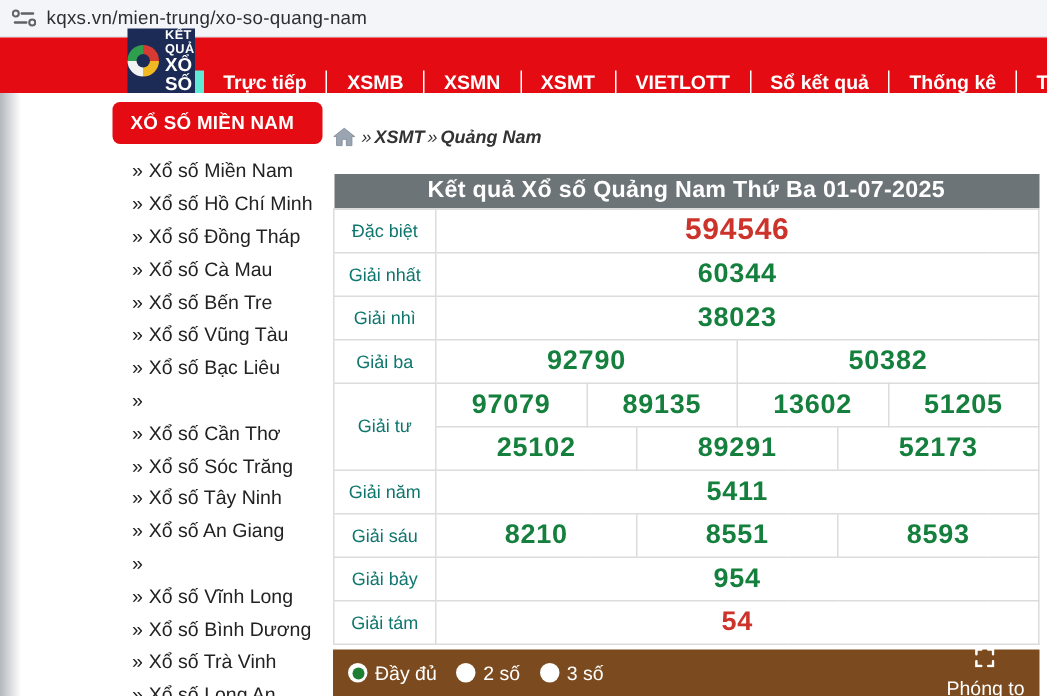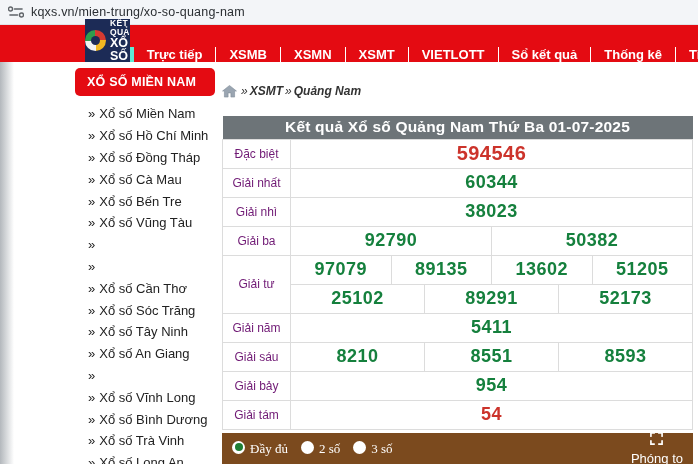--- a/index.html
+++ b/index.html
@@ -24,21 +24,21 @@
     position:relative; flex:0 0 auto; }
   .logo-circle::after { content:""; position:absolute; left:6px; top:6px;
     width:9px; height:9px; border-radius:50%; background:#1c2b56; }
   .logo-text { color:#fff; line-height:1; }
   .logo-text .l1 { display:block; font-size:8.5px; font-weight:bold; letter-spacing:.3px; }
   .logo-text .l2 { display:block; font-size:12.5px; font-weight:bold; margin-top:1px; }
   .nav-items { display:flex; align-items:stretch; }
   .nav-item { color:#fff; font-size:13px; font-weight:bold; display:flex;
               align-items:center; padding:0 13px; border-right:1px solid #fff;
               cursor:pointer; white-space:nowrap; }
-  .nav-item:first-child { border-left:4px solid #5eead4; }
+  .nav-item:first-child { border-left:6px solid #5eead4; }
 
   
   .edge-shadow { position:absolute; left:0; top:62px; width:14px; height:402px;
     background:linear-gradient(to right,#9aa0a6,#ffffff); opacity:.75; }
 
   
   .sidebar { position:absolute; left:75px; top:68px; width:140px; }
   .sidebar-title { background:#e40b12; color:#fff; font-weight:bold;
     font-size:12.5px; height:28px; line-height:28px; padding-left:12px;
     border-radius:5px; letter-spacing:.2px; }
@@ -54,32 +54,32 @@
   .breadcrumb .home { width:15px; height:13px; margin-right:2px; display:inline-flex; }
   .breadcrumb .sep { margin:0 2px; }
   .breadcrumb .b-strong { font-weight:bold; }
 
   table.results { margin-top:17px; width:471px; border-collapse:collapse;
     table-layout:fixed; }
   .results th.title { background:#6d7478; color:#fff; font-size:15.5px;
     font-weight:bold; height:23px; text-align:center; letter-spacing:.2px; }
   .results td { border:1px solid #dcdcdc; text-align:center; height:29px;
     background:#fff; }
-  .results td.lbl { font-size:12px; color:#701a75; font-weight:normal; }
+  .results td.lbl { font-size:12px; color:#0f766e; font-weight:normal; }
   .results td.num { font-size:18px; font-weight:bold; color:#15803d;
     letter-spacing:.5px; }
   .results td.num.red { color:#cc332b; }
   .results td.num.big { font-size:20px; }
 
   
   .optbar { position:absolute; left:222px; top:433px; width:471px; height:31px;
     background:#7b4a1e; display:flex; align-items:center; padding:0 10px;
     color:#fff; }
-  .opt { display:flex; margin-right:13px; font-size:13px;
-    cursor:pointer;font-family:Liberation Serif, serif; }
+  .opt { display:flex; align-items:center; margin-right:13px; font-size:13px;
+    cursor:pointer; }
   .radio { width:13px; height:13px; border-radius:50%; background:#fff;
     margin-right:5px; position:relative; flex:0 0 auto; }
   .radio.sel::after { content:""; position:absolute; left:2.5px; top:2.5px;
     width:8px; height:8px; border-radius:50%; background:#1e7e34; }
   .zoom-ctl { margin-left:auto; display:flex; align-items:center; gap:6px;
     font-size:13px; cursor:pointer;flex-direction:column; }
   .expand-ic { width:13px; height:13px; display:inline-flex; }
 </style>
 </head>
 <body>
@@ -140,20 +140,21 @@
       <li class="side-item">
         <span class="bullet">»</span>
         <span>Xổ số Bến Tre</span>
       </li>
       <li class="side-item">
         <span class="bullet">»</span>
         <span>Xổ số Vũng Tàu</span>
       </li>
       <li class="side-item">
         <span class="bullet">»</span>
+        <span>Xổ số Bạc Liêu</span>
       </li>
       <li class="side-item">
         <span class="bullet">»</span>
       </li>
       <li class="side-item">
         <span class="bullet">»</span>
         <span>Xổ số Cần Thơ</span>
       </li>
       <li class="side-item">
         <span class="bullet">»</span>

